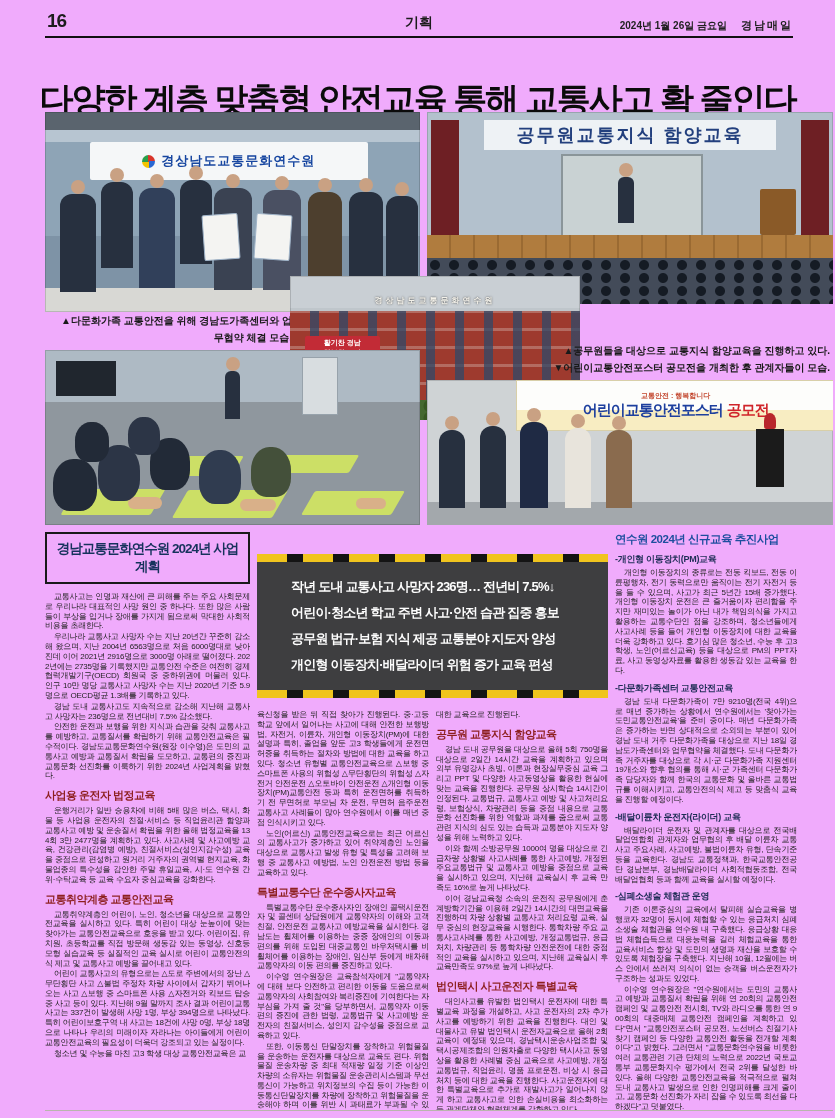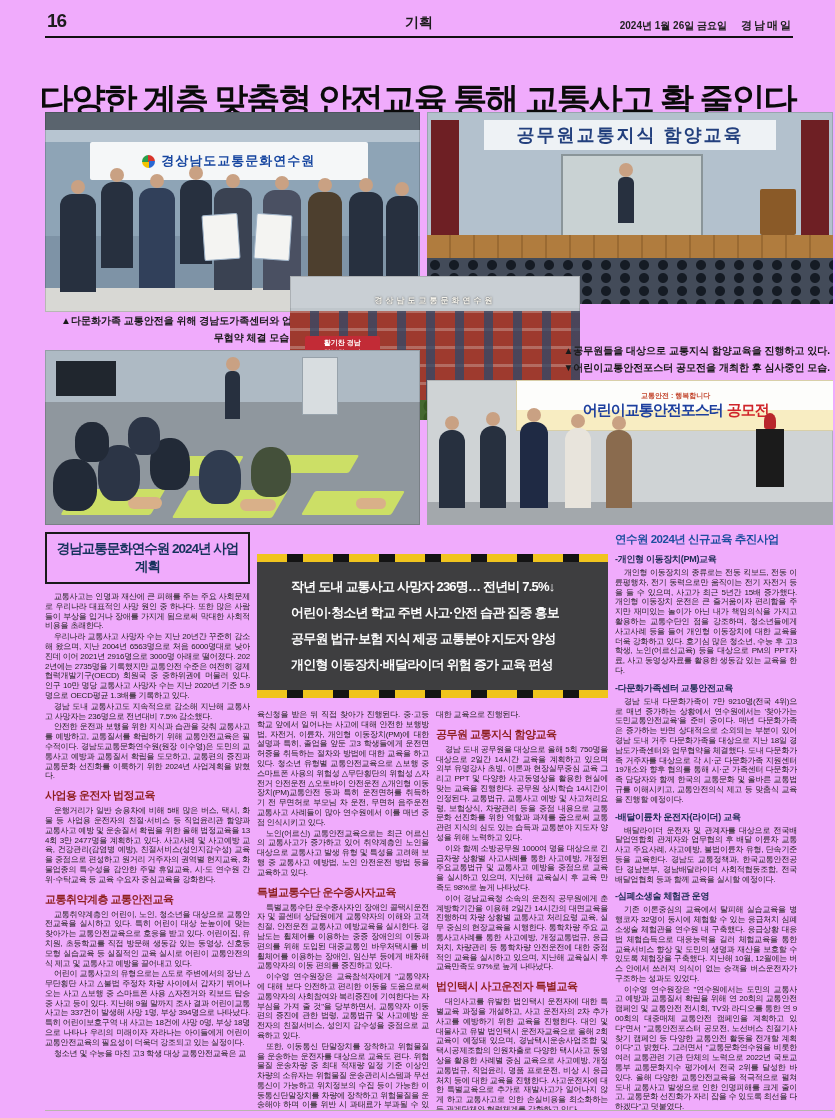--- a/index.html
+++ b/index.html
@@ -158,21 +158,21 @@
     <div class="roofsign">경상남도교통문화연수원</div>
     <div class="vbanner">
       <div>활기찬 경남</div>
       <div>행복한 도민</div>
     </div>
     <div class="hedge"></div>
   </div>
 
   <div class="cap" id="cap-right">
     <div>▲공무원들을 대상으로 교통지식 함양교육을 진행하고 있다.</div>
-    <div>▼어린이교통안전포스터 공모전을 개최한 후 심사중인 모습.</div>
+    <div>▼어린이교통안전포스터 공모전을 개최한 후 관계자들이 모습.</div>
   </div>
 
   <div class="photo" id="photo-cpr">
     <div class="tv"></div>
     <div class="board"></div>
     <div class="mat" style="left:6%;bottom:6%;width:90px;height:26px;"></div>
     <div class="mat" style="left:36%;bottom:4%;width:100px;height:28px;"></div>
     <div class="mat" style="left:70%;bottom:6%;width:90px;height:24px;"></div>
     <div class="mat" style="left:30%;bottom:28%;width:80px;height:20px;"></div>
     <div class="mat" style="left:62%;bottom:30%;width:76px;height:18px;"></div>
@@ -238,21 +238,21 @@
           <p class="bp">노인(어르신) 교통안전교육으로는 최근 어르신의 교통사고가 증가하고 있어 취약계층인 노인을 대상으로 교통사고 발생 유형 및 특성을 고려해 보행 중 교통사고 예방법, 노인 안전운전 방법 등을 교육하고 있다.</p>
           <h3 class="sh">특별교통수단 운수종사자교육</h3>
           <p class="bp">특별교통수단 운수종사자인 장애인 콜택시운전자 및 콜센터 상담원에게 교통약자의 이해와 고객친절, 안전운전 교통사고 예방교육을 실시한다. 경남도는 휠체어를 이용하는 중증 장애인의 이동과 편의를 위해 도입된 대중교통인 바우처택시를 비휠체어를 이용하는 장애인, 임산부 등에게 배차해 교통약자의 이동 편의를 증진하고 있다.</p>
           <p class="bp">이수영 연수원장은 교육참석자에게 "교통약자에 대해 보다 안전하고 편리한 이동을 도움으로써 교통약자의 사회참여와 복리증진에 기여한다는 자부심을 가져 줄 것"을 당부하면서, 교통약자 이동편의 증진에 관한 법령, 교통법규 및 사고예방 운전자의 친절서비스, 성인지 감수성을 중점으로 교육하고 있다.</p>
           <p class="bp">또한, 이동통신 단말장치를 장착하고 위험물질을 운송하는 운전자를 대상으로 교육도 편다. 위험물질 운송차량 중 최대 적재량 일정 기준 이상인 차량의 소유자는 위험물질 운송관리시스템과 무선통신이 가능하고 위치정보의 수집 등이 가능한 이동통신단말장치를 차량에 장착하고 위험물질을 운송해야 하며 이를 위반 시 과태료가 부과될 수 있다. 직무교육, 서비스교육, 소양교육 중심으로 진행되며 소화기 사용법, 재난상황 발생 시 응급처치에</p>
         </div>
         <div class="col" id="col3">
           <p class="bp noindent">대한 교육으로 진행된다.</p>
           <h3 class="sh">공무원 교통지식 함양교육</h3>
           <p class="bp">경남 도내 공무원을 대상으로 올해 5회 750명을 대상으로 2일간 14시간 교육을 계획하고 있으며 외부 유명강사 초빙, 이론과 현장실무중심 교육 그리고 PPT 및 다양한 사고동영상을 활용한 현실에 맞는 교육을 진행한다. 공무원 상시학습 14시간이 인정된다. 교통법규, 교통사고 예방 및 사고처리요령, 보험상식, 차량관리 등을 중점 내용으로 교통문화 선진화를 위한 역할과 과제를 줌으로써 교통 관련 지식의 심도 있는 습득과 교통분야 지도자 양성을 위해 노력하고 있다.</p>
-          <p class="bp">이와 함께 소방공무원 1000여 명을 대상으로 긴급차량 상황별 사고사례를 통한 사고예방, 개정된 주요교통법규 및 교통사고 예방을 중점으로 교육을 실시하고 있으며, 지난해 교육실시 후 교육 만족도 98%로 높게 나타났다.</p>
+          <p class="bp">이와 함께 소방공무원 1000여 명을 대상으로 긴급차량 상황별 사고사례를 통한 사고예방, 개정된 주요교통법규 및 교통사고 예방을 중점으로 교육을 실시하고 있으며, 지난해 교육실시 후 교육 만족도 16%로 높게 나타났다.</p>
           <p class="bp">이어 경남교육청 소속의 운전직 공무원에게 춘계방학기간을 이용해 2일간 14시간의 대면교육을 진행하며 차량 상황별 교통사고 처리요령 교육, 실무 중심의 현장교육을 시행한다. 통학차량 주요 교통사고사례를 통한 사고예방, 개정교통법규, 응급처치, 차량관리 등 통학차량 안전운전에 대한 중점적인 교육을 실시하고 있으며, 지난해 교육실시 후 교육만족도 97%로 높게 나타났다.</p>
           <h3 class="sh">법인택시 사고운전자 특별교육</h3>
           <p class="bp">대인사고를 유발한 법인택시 운전자에 대한 특별교육 과정을 개설하고, 사고 운전자의 2차 추가 사고를 예방하기 위한 교육을 진행한다. 대인 및 대물사고 유발 법인택시 운전자교육으로 올해 2회 교육이 예정돼 있으며, 경남택시운송사업조합 및 택시공제조합의 인원차출로 다양한 택시사고 동영상을 활용한 사례별 중심 교육으로 사고예방, 개정교통법규, 직업윤리, 명품 프로운전, 비상 시 응급처치 등에 대한 교육을 진행한다. 사고운전자에 대한 특별교육으로 추가로 재발사고가 일어나지 않게 하고 교통사고로 인한 손실비용을 최소화하는 등 관계단체와 협력체계를 강화하고 있다.</p>
         </div>
       </div>
     </div>
 
     <div class="col" id="col4">
       <h3 class="sh blue">연수원 2024년 신규교육 추진사업</h3>
       <h4 class="ssh">-개인형 이동장치(PM)교육</h4>

